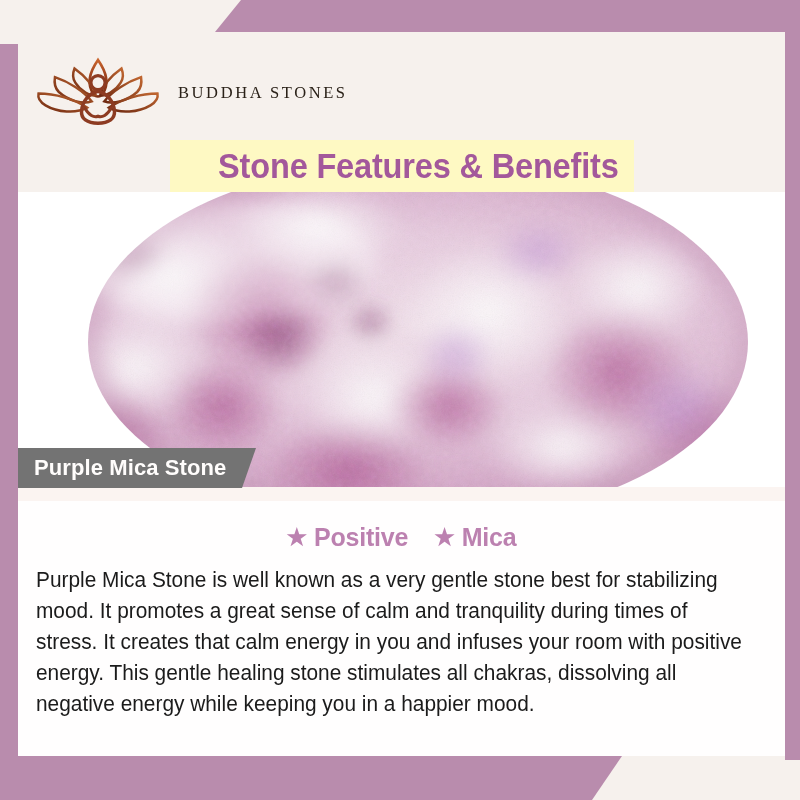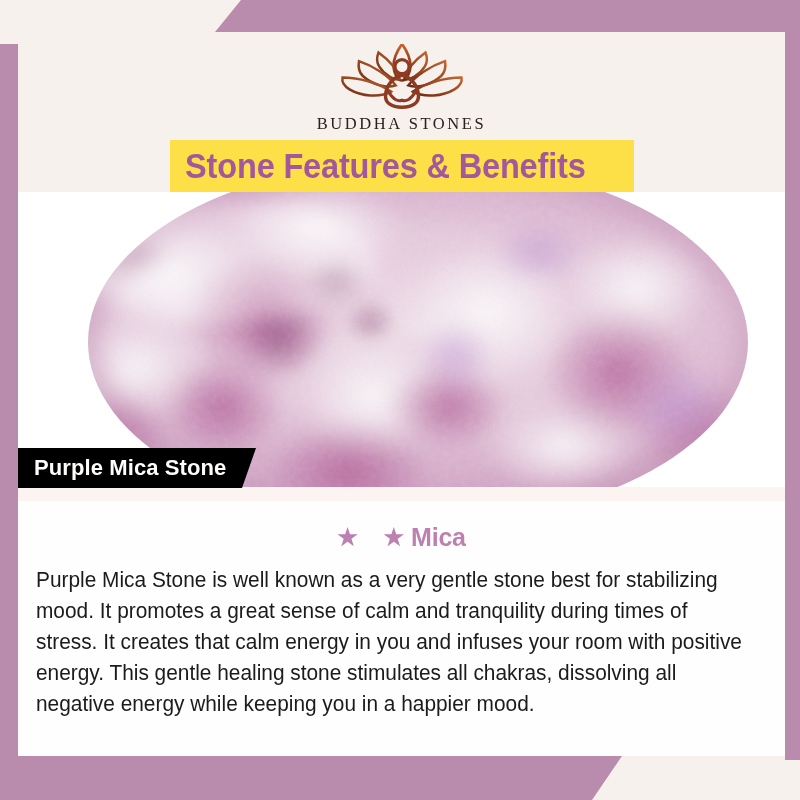--- a/index.html
+++ b/index.html
@@ -50,21 +50,21 @@
     left:18px; top:44px; right:15px; bottom:44px;
     background:#f6f1ed;
     z-index:3;
     overflow:hidden;
   }
 
   
   .logo-wrap{
     position:absolute; top:-10px; left:0; right:0;
     height:110px;
-    display:flex; flex-direction:column;
+    display:flex; flex-direction:row;
     align-items:center; justify-content:flex-start;
     padding-top:6px;
     z-index:6;
   }
   .logo-mark{ width:160px; height:72px; display:block; }
   .logo-text{
     font-family:"Liberation Serif", serif;
     font-size:16.5px;
     letter-spacing:2.6px;
     color:#2a2118;
@@ -74,22 +74,22 @@
 
   
   .title-band{
     position:absolute;
     top:96px; left:0; right:0; height:52px;
     z-index:7;
   }
   .title-box{
     position:absolute;
     left:152px; width:464px; top:0; height:52px;
-    background:#fde047;
-    display:flex; align-items:center; justify-content:flex-start;
+    background:#fef9c3;
+    display:flex; align-items:center; justify-content:flex-end;
   }
   .title-text{
     font-family:"Liberation Sans Narrow","Liberation Sans",sans-serif;
     font-weight:bold;
     font-size:35px;
     color:#a3589b;
     letter-spacing:-0.2px;
     transform:scaleX(0.93);
     white-space:nowrap;
   }
@@ -102,21 +102,21 @@
     overflow:hidden;
     z-index:4;
   }
   .photo svg{ display:block; width:100%; height:100%; }
 
   
   .badge{
     position:absolute;
     left:0; top:404px;
     height:40px; width:238px;
-    background:#000000;
+    background:#737373;
     clip-path:polygon(0 0, 100% 0, calc(100% - 14px) 100%, 0 100%);
     display:flex; align-items:center;
     padding-left:16px;
     z-index:8;
   }
   .badge span{
     color:#fffdfc;
     font-size:22px;
     font-weight:bold;
     letter-spacing:0.1px;
@@ -304,20 +304,21 @@
   <div class="badge">
     <span>Purple Mica Stone</span>
   </div>
 
   <div class="panel">
     <div class="panel-top-tint"></div>
 
     <div class="tags">
       <div class="tag">
         <span class="star">★</span>
+        <span>Positive</span>
       </div>
       <div class="tag">
         <span class="star">★</span>
         <span>Mica</span>
       </div>
     </div>
 
     <p class="body-text">Purple Mica Stone is well known as a very gentle stone best for stabilizing mood. It promotes a great sense of calm and tranquility during times of stress. It creates that calm energy in you and infuses your room with positive energy. This gentle healing stone stimulates all chakras, dissolving all negative energy while keeping you in a happier mood.</p>
   </div>
 

